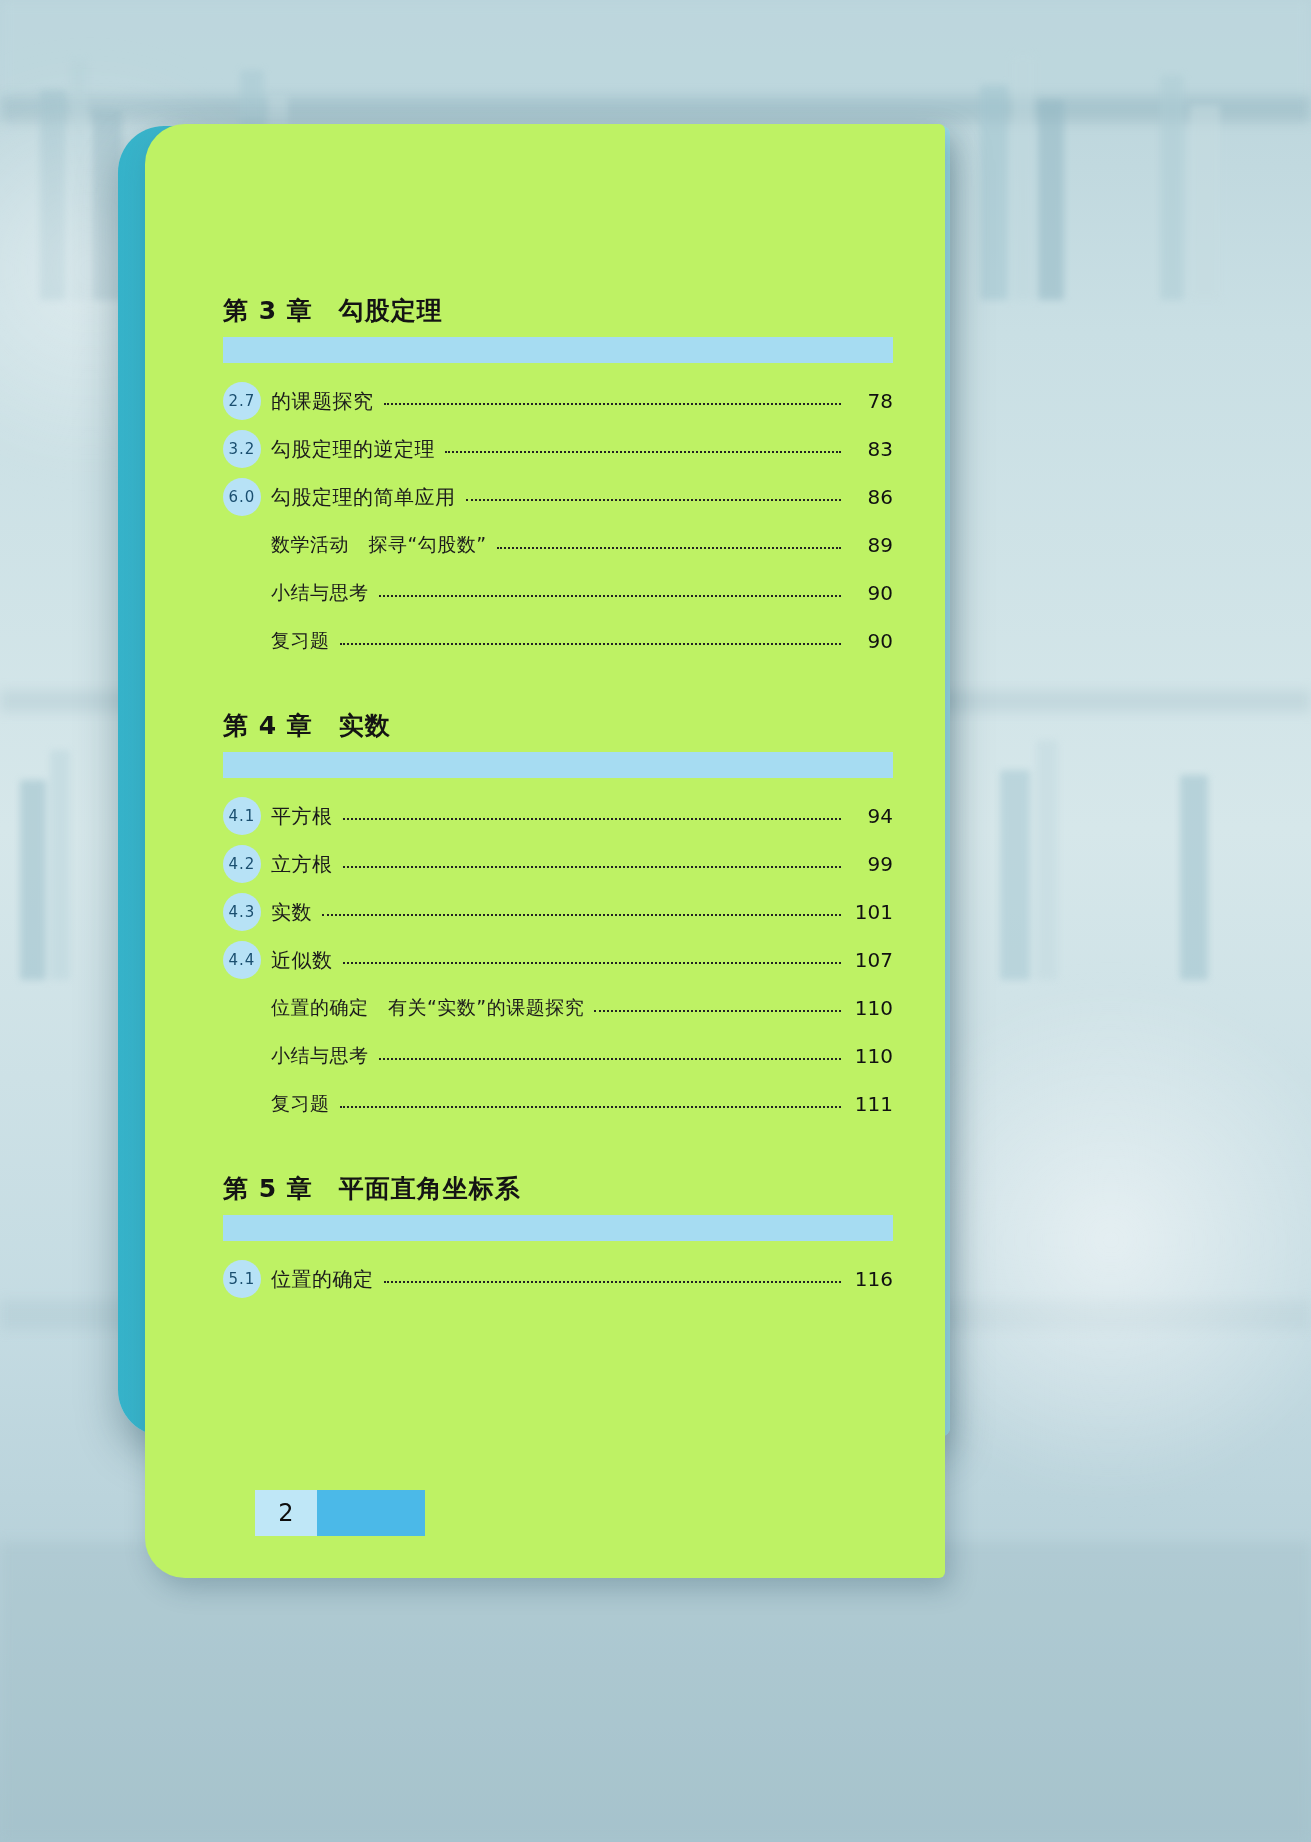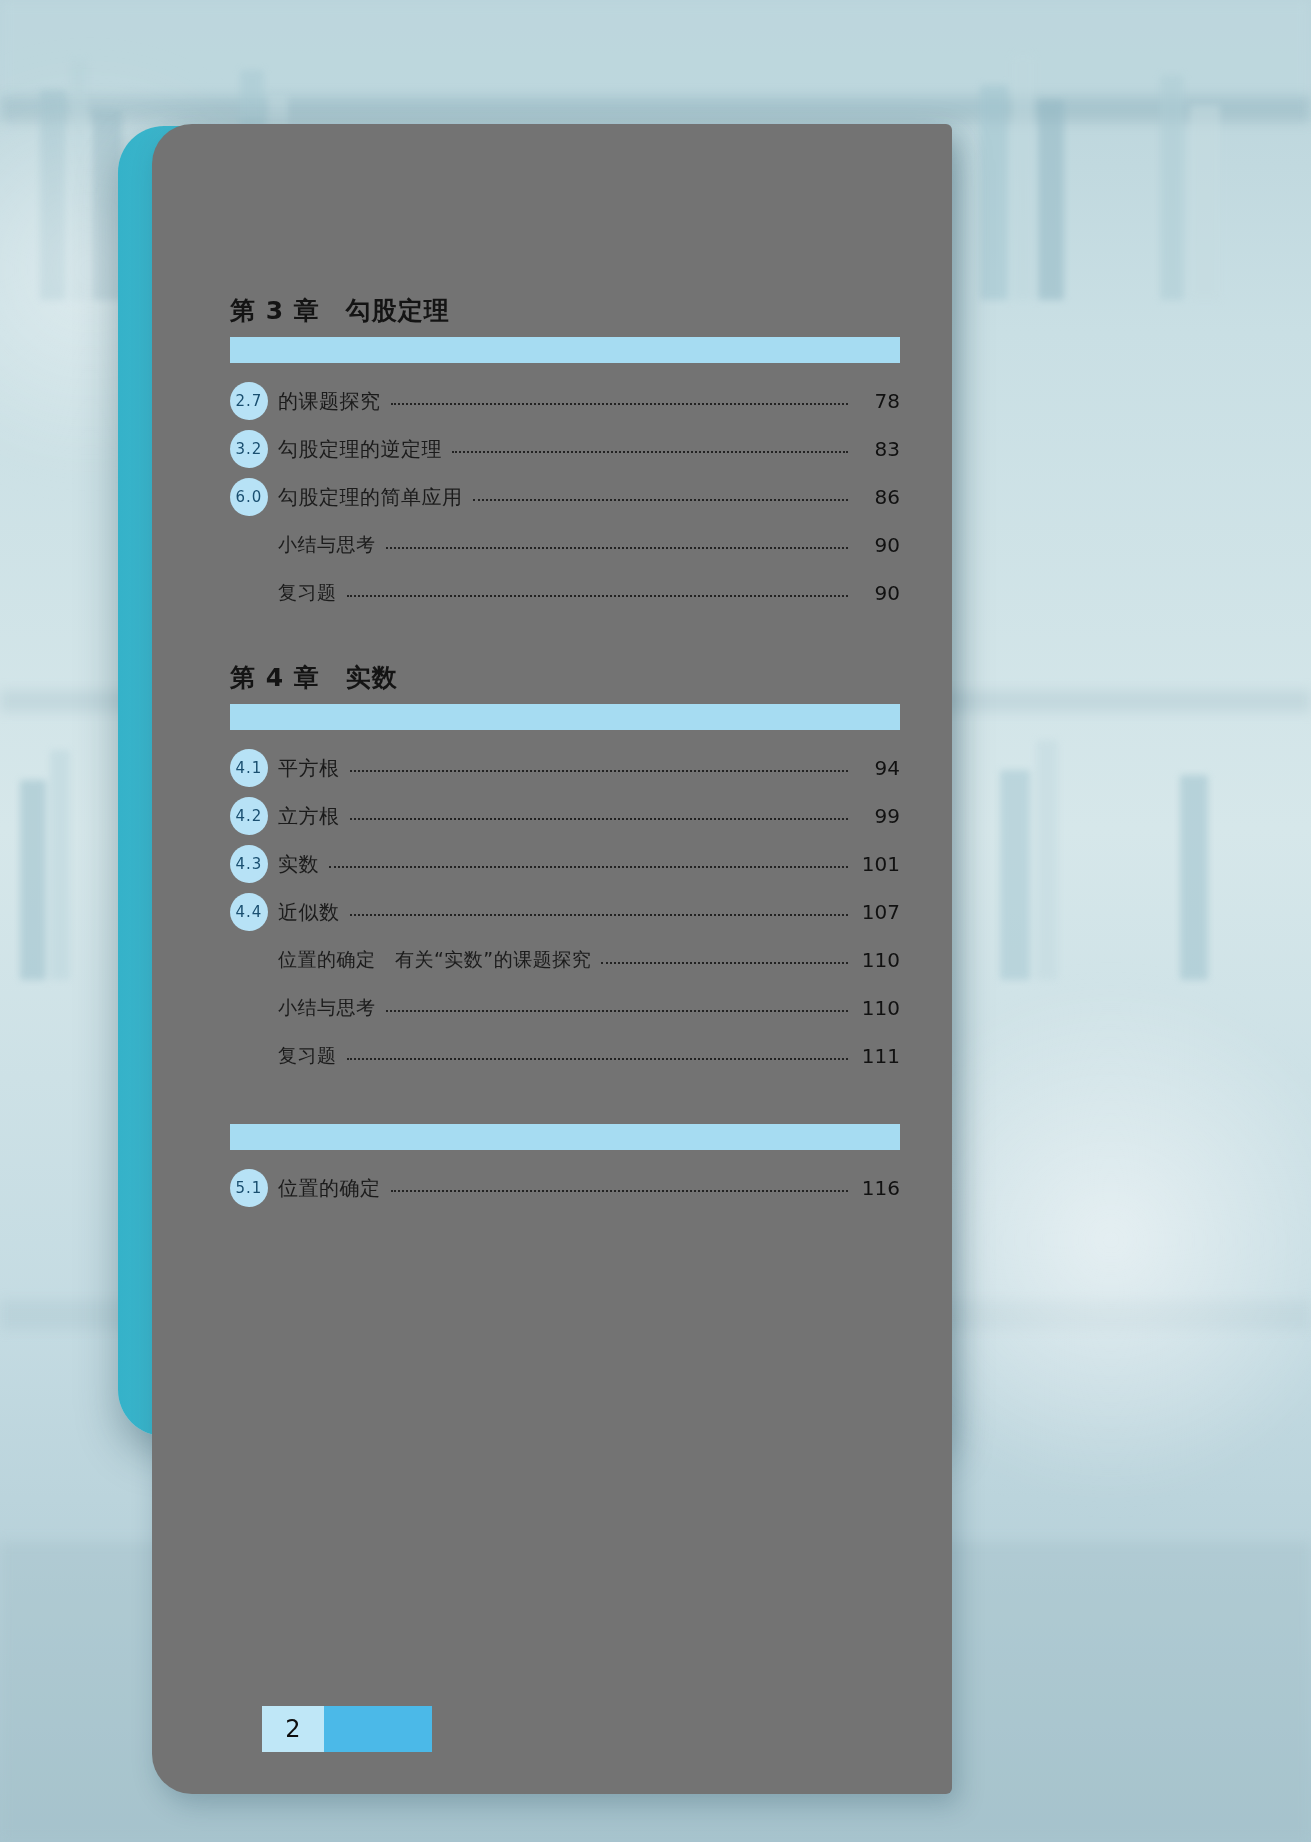--- a/index.html
+++ b/index.html
@@ -69,25 +69,25 @@
     left: 118px;
     top: 126px;
     width: 832px;
     height: 1310px;
     border-radius: 46px 8px 8px 46px;
     background: linear-gradient(90deg, #35b2c9 0%, #63c6d6 38%, #9bdbe6 100%);
     box-shadow: 0 18px 42px rgba(20,60,75,0.35);
   }
   .page {
     position: absolute;
-    left: 152px;
+    left: 145px;
     top: 124px;
     width: 800px;
-    height: 1670px;
-    background: #737373;
+    height: 1454px;
+    background: #bef264;
     border-radius: 40px 6px 6px 40px;
     box-shadow: 6px 10px 26px rgba(20,60,80,0.25);
   }
   .page-inner {
     position: absolute;
     left: 78px;
     top: 170px;
     width: 670px;
   }
 
@@ -246,20 +246,26 @@
           <div class="page-num">83</div>
         </div>
         <div class="toc-row">
           <div class="num-badge">6.0</div>
           <div class="entry-label">勾股定理的简单应用</div>
           <div class="leader"></div>
           <div class="page-num">86</div>
         </div>
         <div class="toc-row sub">
           <div class="num-spacer"></div>
+          <div class="entry-label">数学活动　探寻“勾股数”</div>
+          <div class="leader"></div>
+          <div class="page-num">89</div>
+        </div>
+        <div class="toc-row sub">
+          <div class="num-spacer"></div>
           <div class="entry-label">小结与思考</div>
           <div class="leader"></div>
           <div class="page-num">90</div>
         </div>
         <div class="toc-row sub">
           <div class="num-spacer"></div>
           <div class="entry-label">复习题</div>
           <div class="leader"></div>
           <div class="page-num">90</div>
         </div>
@@ -306,20 +312,21 @@
         </div>
         <div class="toc-row sub">
           <div class="num-spacer"></div>
           <div class="entry-label">复习题</div>
           <div class="leader"></div>
           <div class="page-num">111</div>
         </div>
       </div>
       <div class="gap"></div>
       <div class="chapter">
+        <div class="chapter-title">第 5 章　平面直角坐标系</div>
         <div class="chapter-bar"></div>
         <div class="toc-row">
           <div class="num-badge">5.1</div>
           <div class="entry-label">位置的确定</div>
           <div class="leader"></div>
           <div class="page-num">116</div>
         </div>
       </div>
     </div>
 

